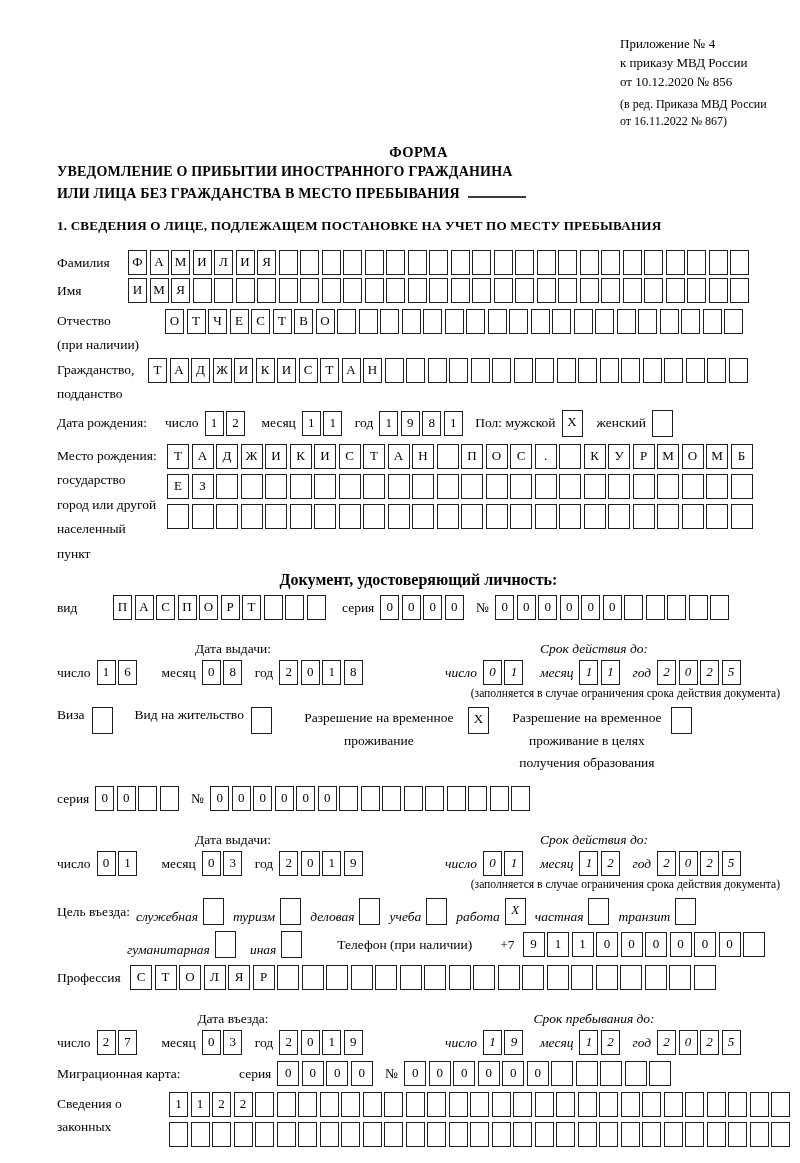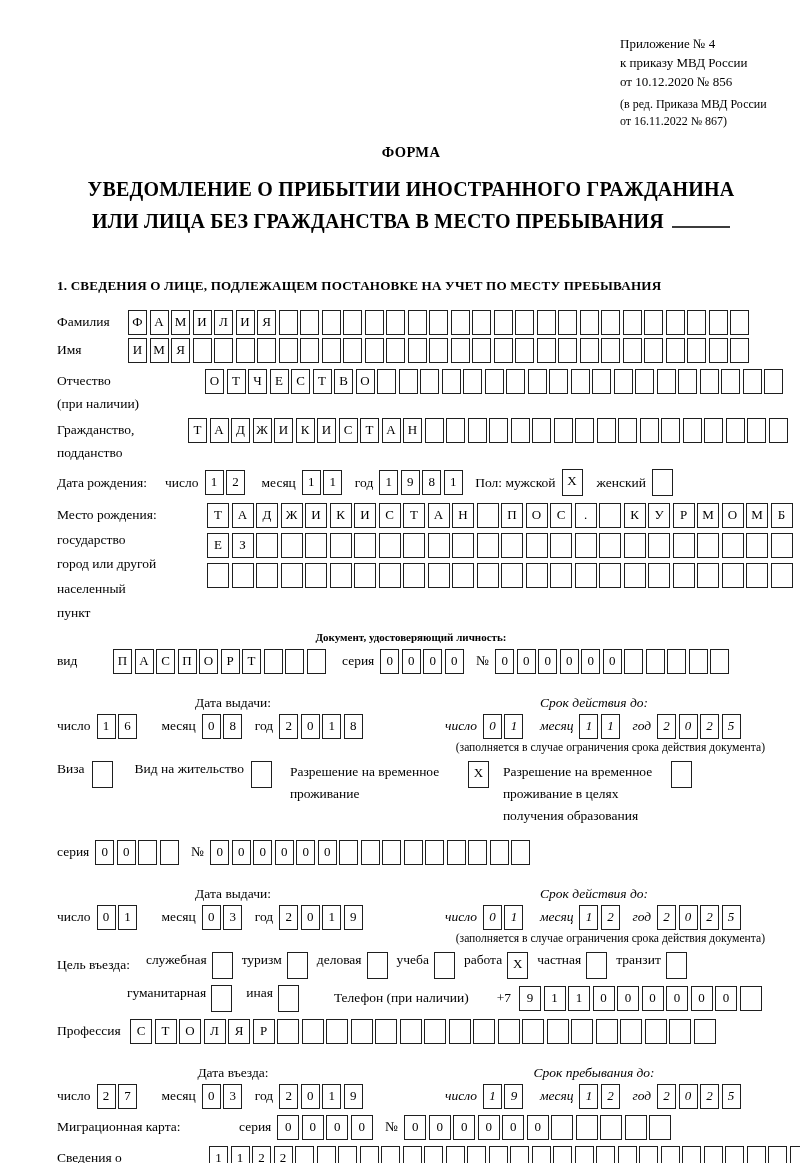--- a/index.html
+++ b/index.html
@@ -1,66 +1,66 @@
 <!DOCTYPE html>
 <html><head>
 <meta charset="utf-8">
 <style>
   html,body{margin:0;padding:0;background:#fff;}
   body{width:800px;height:1163px;font-family:"Liberation Serif","DejaVu Serif",serif;color:#000;}
-  .page{box-sizing:border-box;width:800px;height:1163px;padding:34px 35px 0 57px;overflow:hidden;}
+  .page{box-sizing:border-box;width:800px;height:1163px;padding:34px 20px 0 57px;overflow:hidden;}
 
   .appendix{margin-left:563px;font-size:13px;line-height:1.48;white-space:nowrap;}
   .appendix .rev{font-size:12px;line-height:1.42;margin-top:4px;}
   .forma{text-align:center;font-weight:bold;font-size:14.5px;margin-top:14px;letter-spacing:.4px;}
 
-  .title{text-align:center;font-weight:bold;font-size:20px;line-height:1.62;margin-top:12px;letter-spacing:.2px;}
+  .title{text-align:left;font-weight:bold;font-size:14px;line-height:1.62;letter-spacing:.2px;}
   .blank-line{display:inline-block;width:58px;height:13px;border-bottom:2.2px solid #3c3c3c;margin-left:8px;}
 
-  .sec1{font-weight:bold;font-size:13.1px;margin-top:40px;letter-spacing:.2px;white-space:nowrap;}
+  .sec1{font-weight:bold;font-size:13.1px;margin-top:12px;letter-spacing:.2px;white-space:nowrap;}
 
   .form{margin-top:16px;font-size:13.5px;}
   .row{display:flex;align-items:center;margin-bottom:3px;}
-  .row.top{align-items:flex-start;gap:40px;}
+  .row.top{align-items:flex-start;}
   .cells{display:flex;flex:none;}
   .cell{box-sizing:border-box;flex:none;width:19px;height:25px;border:1.6px solid #1f1f1f;
         margin-right:2.5px;text-align:center;font-size:13px;line-height:21px;background:#fff;}
   .wide .cell{width:22px;}
   .cb .cell{width:21px;height:27px;margin-right:0;}
 
   .lbl{flex:none;margin-right:8px;}
   .lbl-name{width:63px;}
   .lbl-pat{width:100px;line-height:1.75;}
   .lbl-cit{width:83px;line-height:1.75;}
   .lbl-place{width:102px;line-height:1.82;}
   .lbl-vid{width:48px;}
   .lbl-prof{width:65px;}
   .lbl-rep{width:104px;line-height:1.72;}
   .stack{display:flex;flex-direction:column;}
   .stack .cells{margin-bottom:5px;}
 
   .dlab{flex:none;margin-right:6px;}
   .ml10{margin-left:10px;} .ml14{margin-left:14px;} .ml22{margin-left:22px;}
 
-  .center-b{text-align:center;font-weight:bold;font-size:11px;margin:5px 0 6px;}
+  .center-b{text-align:center;font-weight:bold;font-size:16px;margin:5px 0 6px;}
 
   .dates{display:flex;margin-top:21px;}
   .dg-left{flex:none;width:352px;}
   .dg-right{flex:none;padding-left:36px;font-style:italic;}
   .dghead{text-align:center;font-size:13.5px;margin-bottom:3px;}
   .drow{display:flex;align-items:center;}
   .note-r{text-align:right;font-size:11.6px;margin-top:2px;margin-bottom:7px;}
 
   .intro{font-size:13.5px;line-height:2.0;margin-top:2px;}
   .opts{display:flex;align-items:flex-start;margin-top:4px;margin-bottom:12px;}
   .opt-lbl{flex:none;margin-right:7px;}
-  .opt-multi{flex:none;text-align:left;line-height:1.65;}
+  .opt-multi{flex:none;text-align:center;line-height:1.65;}
   .gap22{margin-left:22px;} .gap18{margin-left:18px;} .gap14{margin-left:14px;}
 
-  .pair{display:flex;align-items:flex-start;margin-right:9px;}
+  .pair{display:flex;align-items:flex-end;margin-right:9px;font-style:italic;}
   .pair .opt-lbl{margin-right:5px;}
   .indent{margin-left:70px;}
   .phone-lbl{margin-left:26px;}
   .phone-pre{margin-left:28px;margin-right:8px;}
 </style>
 </head>
 <body>
 
 <div class="page">
 
@@ -529,21 +529,21 @@
               <span class="cell">0</span>
               <span class="cell">2</span>
               <span class="cell">5</span>
             </span>
         </div>
       </div>
     </div>
     <div class="note-r">(заполняется в случае ограничения срока действия документа)</div>
 
     <div class="row" style="margin-bottom:6px">
-      <span class="lbl" style="margin-right:16px">Цель въезда:</span>
+      <span class="lbl" style="margin-right:6px">Цель въезда:</span>
       <span class="pair">
           <span class="opt-lbl">служебная</span>
           <span class="cells cb">
             <span class="cell"></span>
           </span>
         </span>
       <span class="pair">
           <span class="opt-lbl">туризм</span>
           <span class="cells cb">
             <span class="cell"></span>

